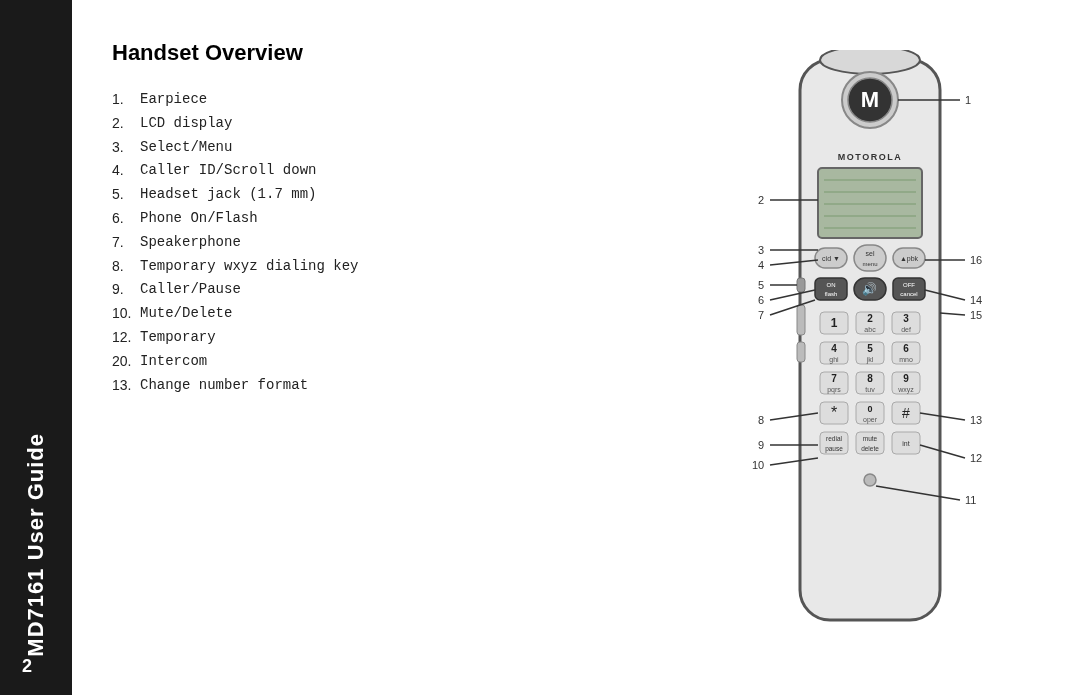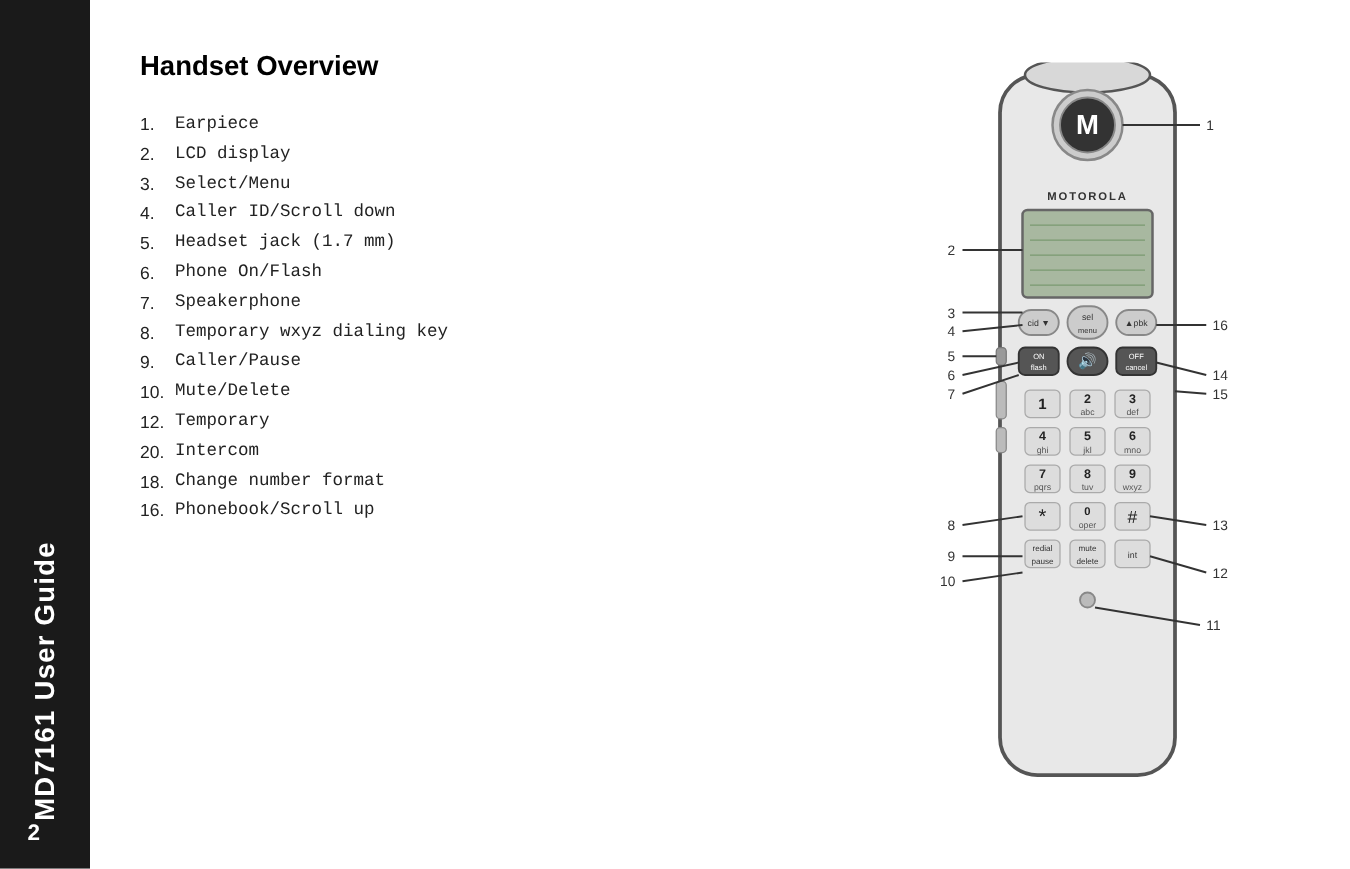--- a/index.html
+++ b/index.html
@@ -151,26 +151,22 @@
         </li>
         <li>
           <span class="num">12.</span>
           <span class="label">Temporary</span>
         </li>
         <li>
           <span class="num">20.</span>
           <span class="label">Intercom</span>
         </li>
         <li>
-          <span class="num">18.</span>
+          <span class="num">13.</span>
           <span class="label">Change number format</span>
-        </li>
-        <li>
-          <span class="num">16.</span>
-          <span class="label">Phonebook/Scroll up</span>
         </li>
       </ul>
   </div>
 
   <div class="diagram-column">
     <div class="phone-diagram">
       <svg width="300" height="590" viewBox="0 0 300 590" xmlns="http://www.w3.org/2000/svg">
 
         <rect x="60" y="10" width="140" height="560" rx="30" ry="30" fill="#e8e8e8" stroke="#555" stroke-width="3"></rect>
 

